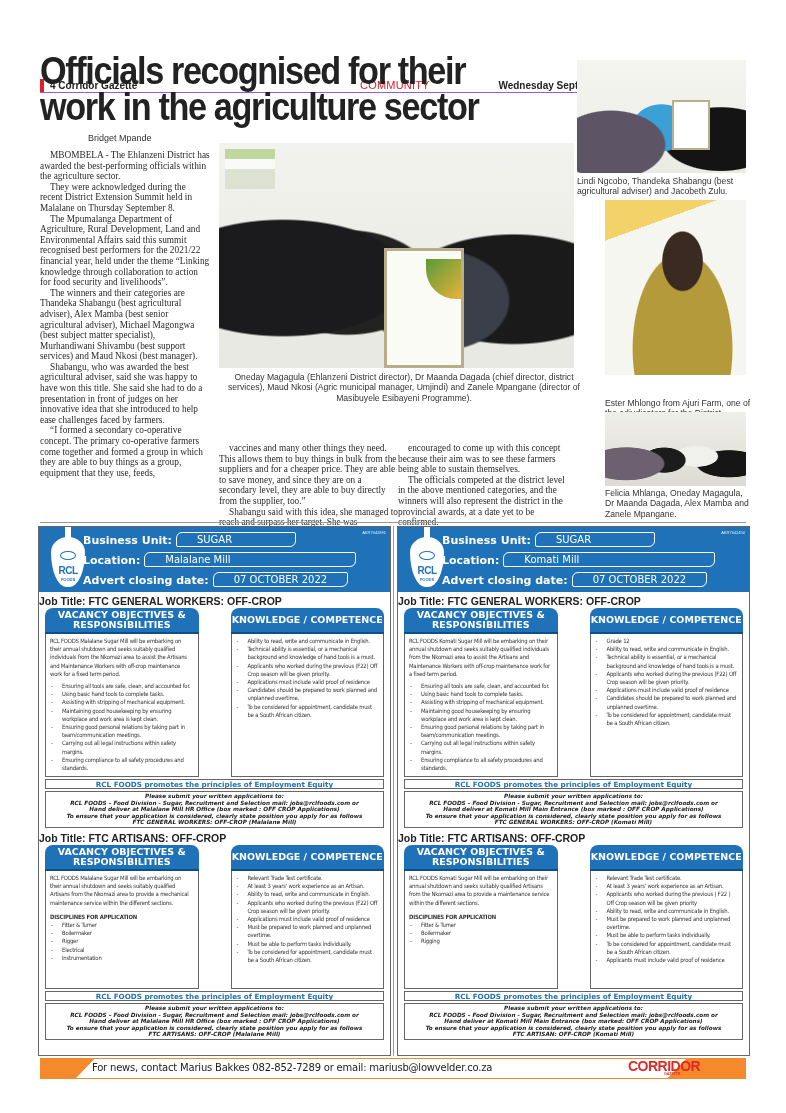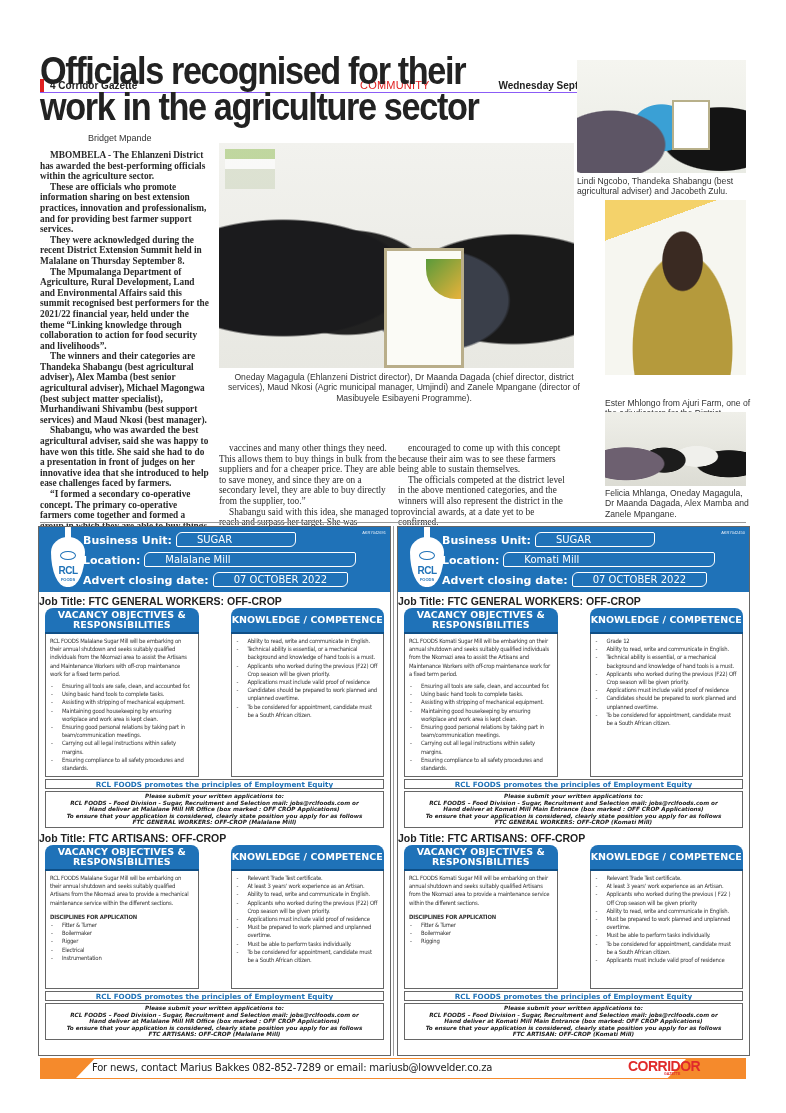--- a/index.html
+++ b/index.html
@@ -10,21 +10,21 @@
   .masthead { position: absolute; left: 40px; top: 33px; width: 620px; height: 14px; border-bottom: 1px solid #8b5cf6; margin-top: 46px; }
   .mh-left { position: absolute; left: 0; top: 0; height: 13px; padding-left: 6px; border-left: 4px solid #e02020; font: bold 10px "Liberation Sans", sans-serif; line-height: 13px; color: #222; }
   .mh-center { position: absolute; left: 320px; top: 0; font: 11px "Liberation Sans", sans-serif; color: #e02020; line-height: 13px; letter-spacing: 0.2px; }
   .mh-right { position: absolute; right: 0; top: 0; height: 13px; padding-right: 6px; border-right: 4px solid #e02020; font: bold 10px "Liberation Sans", sans-serif; line-height: 13px; color: #222; }
 
   .headline { position: absolute; left: 40px; top: 53px; width: 520px; font-family: "Liberation Sans", sans-serif; font-weight: bold; font-size: 38px; line-height: 36px; color: #222; letter-spacing: -1.5px; transform: scaleX(0.9); transform-origin: left top; }
   .byline { position: absolute; left: 88px; top: 133px; font: 9px "Liberation Sans", sans-serif; color: #333; }
 
   .col { position: absolute; font-size: 9.3px; line-height: 10.6px; color: #2a2a2a; text-align: left; }
   .col p { text-indent: 10px; }
-  .col1 { left: 40px; top: 150px; width: 170px; font-weight: bold; }
+  .col1 { left: 40px; top: 150px; width: 170px; }
   .col2 { left: 219px; top: 443px; width: 180px; }
   .col3 { left: 398px; top: 443px; width: 170px; }
 
   .photo { position: absolute; overflow: hidden; }
   .main-photo { left: 219px; top: 143px; width: 355px; height: 225px; background:
       radial-gradient(ellipse at 18% 60%, #1b1b1d 0 30%, transparent 31%),
       radial-gradient(ellipse at 36% 62%, #222 0 26%, transparent 27%),
       radial-gradient(ellipse at 62% 70%, #3a3f4a 0 22%, transparent 23%),
       radial-gradient(ellipse at 83% 65%, #1a1a1a 0 26%, transparent 27%),
       linear-gradient(180deg, #f2f2ee 0%, #e8e8e2 100%); }
@@ -100,21 +100,20 @@
   <div class="mh-left">4 Corridor Gazette</div>
   <div class="mh-center">COMMUNITY</div>
   <div class="mh-right">Wednesday September 28, 2022</div>
 </div>
 
 <h1 class="headline">Officials recognised for their work in the agriculture sector</h1>
 <div class="byline">Bridget Mpande</div>
 
 <div class="col col1">
   <p>MBOMBELA - The Ehlanzeni District has awarded the best-performing officials within the agriculture sector.</p>
-  <p>These are officials who promote information sharing on best extension practices, innovation and professionalism, and for providing best farmer support services.</p>
   <p>They were acknowledged during the recent District Extension Summit held in Malalane on Thursday September 8.</p>
   <p>The Mpumalanga Department of Agriculture, Rural Development, Land and Environmental Affairs said this summit recognised best performers for the 2021/22 financial year, held under the theme “Linking knowledge through collaboration to action for food security and livelihoods”.</p>
   <p>The winners and their categories are Thandeka Shabangu (best agricultural adviser), Alex Mamba (best senior agricultural adviser), Michael Magongwa (best subject matter specialist), Murhandiwani Shivambu (best support services) and Maud Nkosi (best manager).</p>
   <p>Shabangu, who was awarded the best agricultural adviser, said she was happy to have won this title. She said she had to do a presentation in front of judges on her innovative idea that she introduced to help ease challenges faced by farmers.</p>
   <p>“I formed a secondary co-operative concept. The primary co-operative farmers come together and formed a group in which they are able to buy things as a group, equipment that they use, feeds,</p>
 </div>
 
 <div class="photo main-photo">
   <div class="banner-text"></div>
   <div class="cert"></div>

